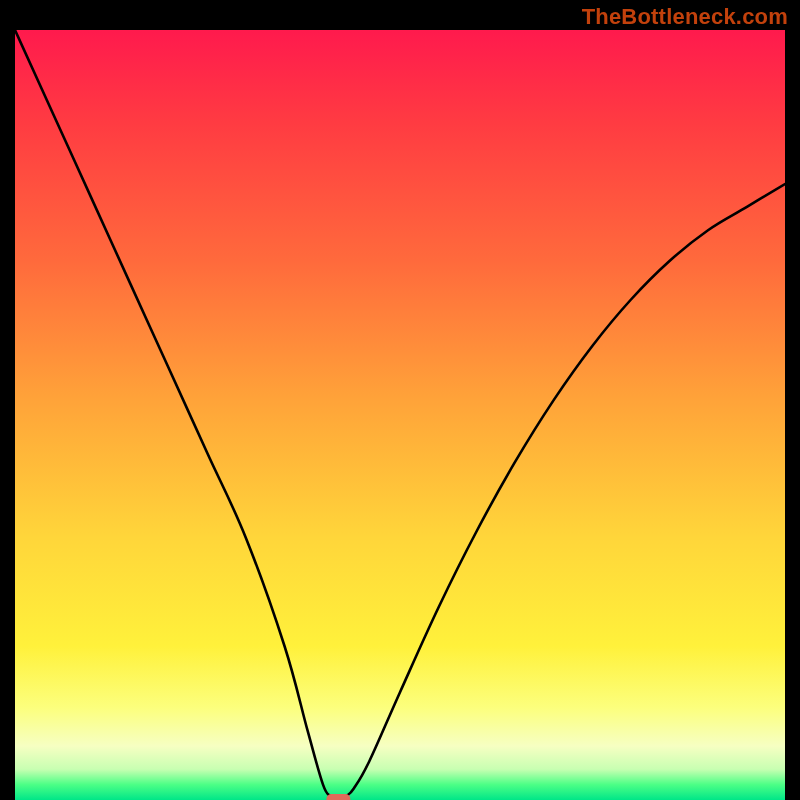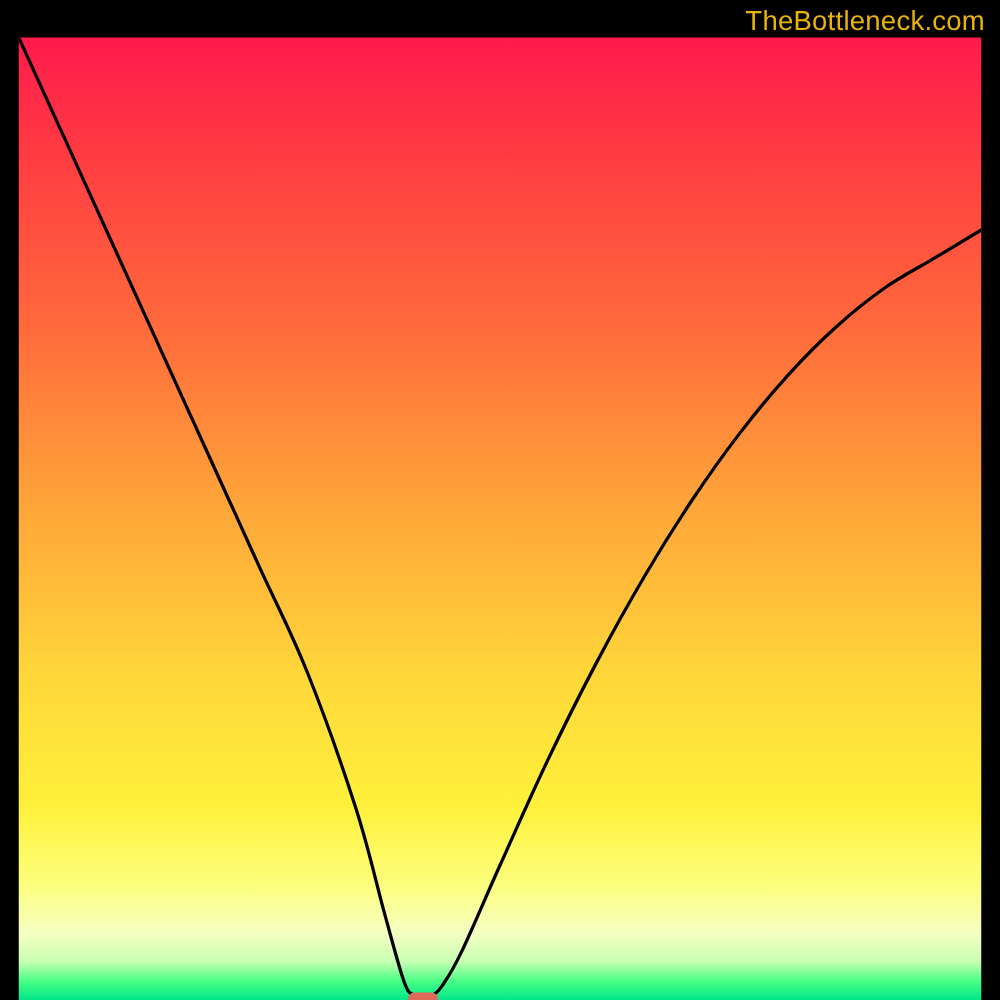--- a/index.html
+++ b/index.html
@@ -45,23 +45,23 @@
     position: absolute;
     left: 0;
     top: 0;
     width: 770px;
     height: 770px;
   }
   .watermark {
     position: absolute;
     top: 4px;
     right: 12px;
-    color: #eab308;
+    color: #c2410c;
     font-size: 22px;
-    font-weight: 400;
+    font-weight: 700;
     letter-spacing: 0.2px;
   }
 </style>
 </head>
 <body>
 
 <div class="watermark">TheBottleneck.com</div>
 
 <div class="frame">
   <div class="plot-bg"></div>

